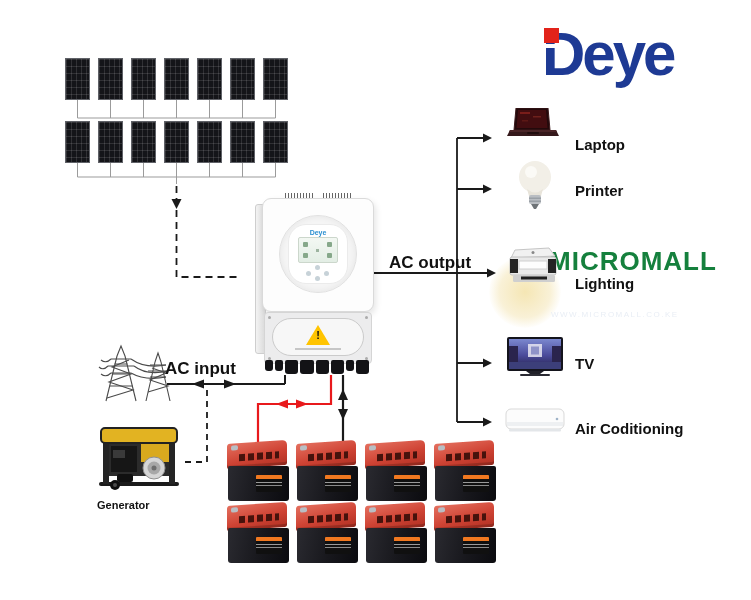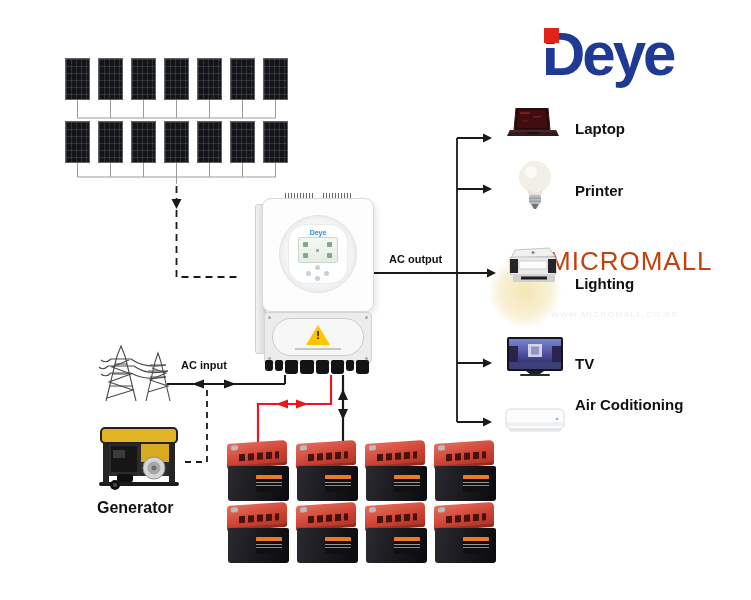--- a/index.html
+++ b/index.html
@@ -8,21 +8,21 @@
     font-family:"Liberation Sans", sans-serif; overflow:hidden;
   }
   
   #watermark { position:absolute; left:487px; top:248px; width:240px; height:90px; z-index:1; }
   #wires     { position:absolute; left:0; top:0; z-index:2; }
   .comp      { position:absolute; z-index:3; }
 
   
   .wm-sun { position:absolute; left:2px; top:8px; width:72px; height:72px; border-radius:50%;
     background:radial-gradient(circle,#f5e6b4 0%,#f9f1d7 50%,rgba(255,255,255,0) 72%); }
-  .wm-text { position:absolute; left:62px; top:0; color:#c2410c; font-weight:normal;
+  .wm-text { position:absolute; left:62px; top:0; color:#15803d; font-weight:bold;
     font-size:26px; line-height:27px; letter-spacing:1px; }
   .wm-url { position:absolute; left:64px; top:62px; color:#e9eef5; font-size:8px; letter-spacing:1.5px; }
 
   
   #logo { left:536px; top:20px; width:190px; height:76px; }
   .logo-text { position:absolute; left:6px; top:0; font-size:60px; font-weight:bold;
     color:#1e3a94; letter-spacing:-3px; transform:scaleY(1.02); }
   .logo-dot { position:absolute; left:8px; top:8px; width:15px; height:15px; background:#e2231a; }
   .logo-gap { position:absolute; left:7px; top:24px; width:17px; height:4px; background:#fff; }
 
@@ -87,24 +87,24 @@
   .bat-body { position:absolute; left:1px; right:0; top:23px; bottom:0;
     background:linear-gradient(100deg,#2a2a30 0%,#17171c 55%,#0b0b0f 100%);
     border-radius:2px 2px 3px 3px; }
   .bat-body::after { content:""; position:absolute; right:7px; top:9px; width:26px; height:17px; border-radius:1px;
     background:linear-gradient(#f07820 0 4px,#101010 4px 7px,#9a9a9a 7px 8px,#101010 8px 10px,#8a8a8a 10px 11px,#101010 11px 17px); }
 
   
   #generator { left:93px; top:422px; width:94px; height:72px; }
 
   
-  .diagram-label { position:absolute; color:#111; font-weight:bold; font-size:11px; z-index:3; white-space:nowrap; }
+  .diagram-label { position:absolute; color:#111; font-weight:bold; font-size:17px; z-index:3; white-space:nowrap; }
   #lbl-ac-output { left:389px; top:253px; }
-  #lbl-ac-input  { left:181px; top:359px; }
-  #lbl-generator { left:97px;  top:499px; font-size:16px; }
+  #lbl-ac-input  { left:165px; top:359px; }
+  #lbl-generator { left:97px;  top:499px; font-size:11px; }
   .app-label { position:absolute; left:575px; color:#111; font-weight:bold; font-size:15px; z-index:3; white-space:nowrap; }
 
   
   .app-icon { position:absolute; z-index:3; }
   #icon-laptop  { left:507px; top:108px; }
   #icon-bulb    { left:518px; top:160px; }
   #icon-printer { left:505px; top:246px; }
   #icon-tv      { left:506px; top:336px; }
   #icon-ac      { left:505px; top:408px; }
 </style>
@@ -362,19 +362,19 @@
   </div>
   <div id="icon-ac" class="app-icon">
     <svg width="60" height="26" viewBox="0 0 60 26">
       <rect x="1" y="1" width="58" height="20" rx="5" fill="#fcfcfc" stroke="#d9d9d9"></rect>
       <rect x="2" y="14" width="56" height="4" fill="#eef0f2"></rect>
       <rect x="4" y="21" width="52" height="2.5" rx="1" fill="#e3e6e9"></rect>
       <circle cx="52" cy="11" r="1.3" fill="#9fb3c8"></circle>
     </svg>
   </div>
 
-  <div class="app-label" style="top:120px">Laptop</div>
+  <div class="app-label" style="top:136px">Laptop</div>
   <div class="app-label" style="top:182px">Printer</div>
   <div class="app-label" style="top:275px">Lighting</div>
   <div class="app-label" style="top:355px">TV</div>
-  <div class="app-label" style="top:396px">Air Coditioning</div>
+  <div class="app-label" style="top:420px">Air Coditioning</div>
 
 </div>
 
 </body></html>

